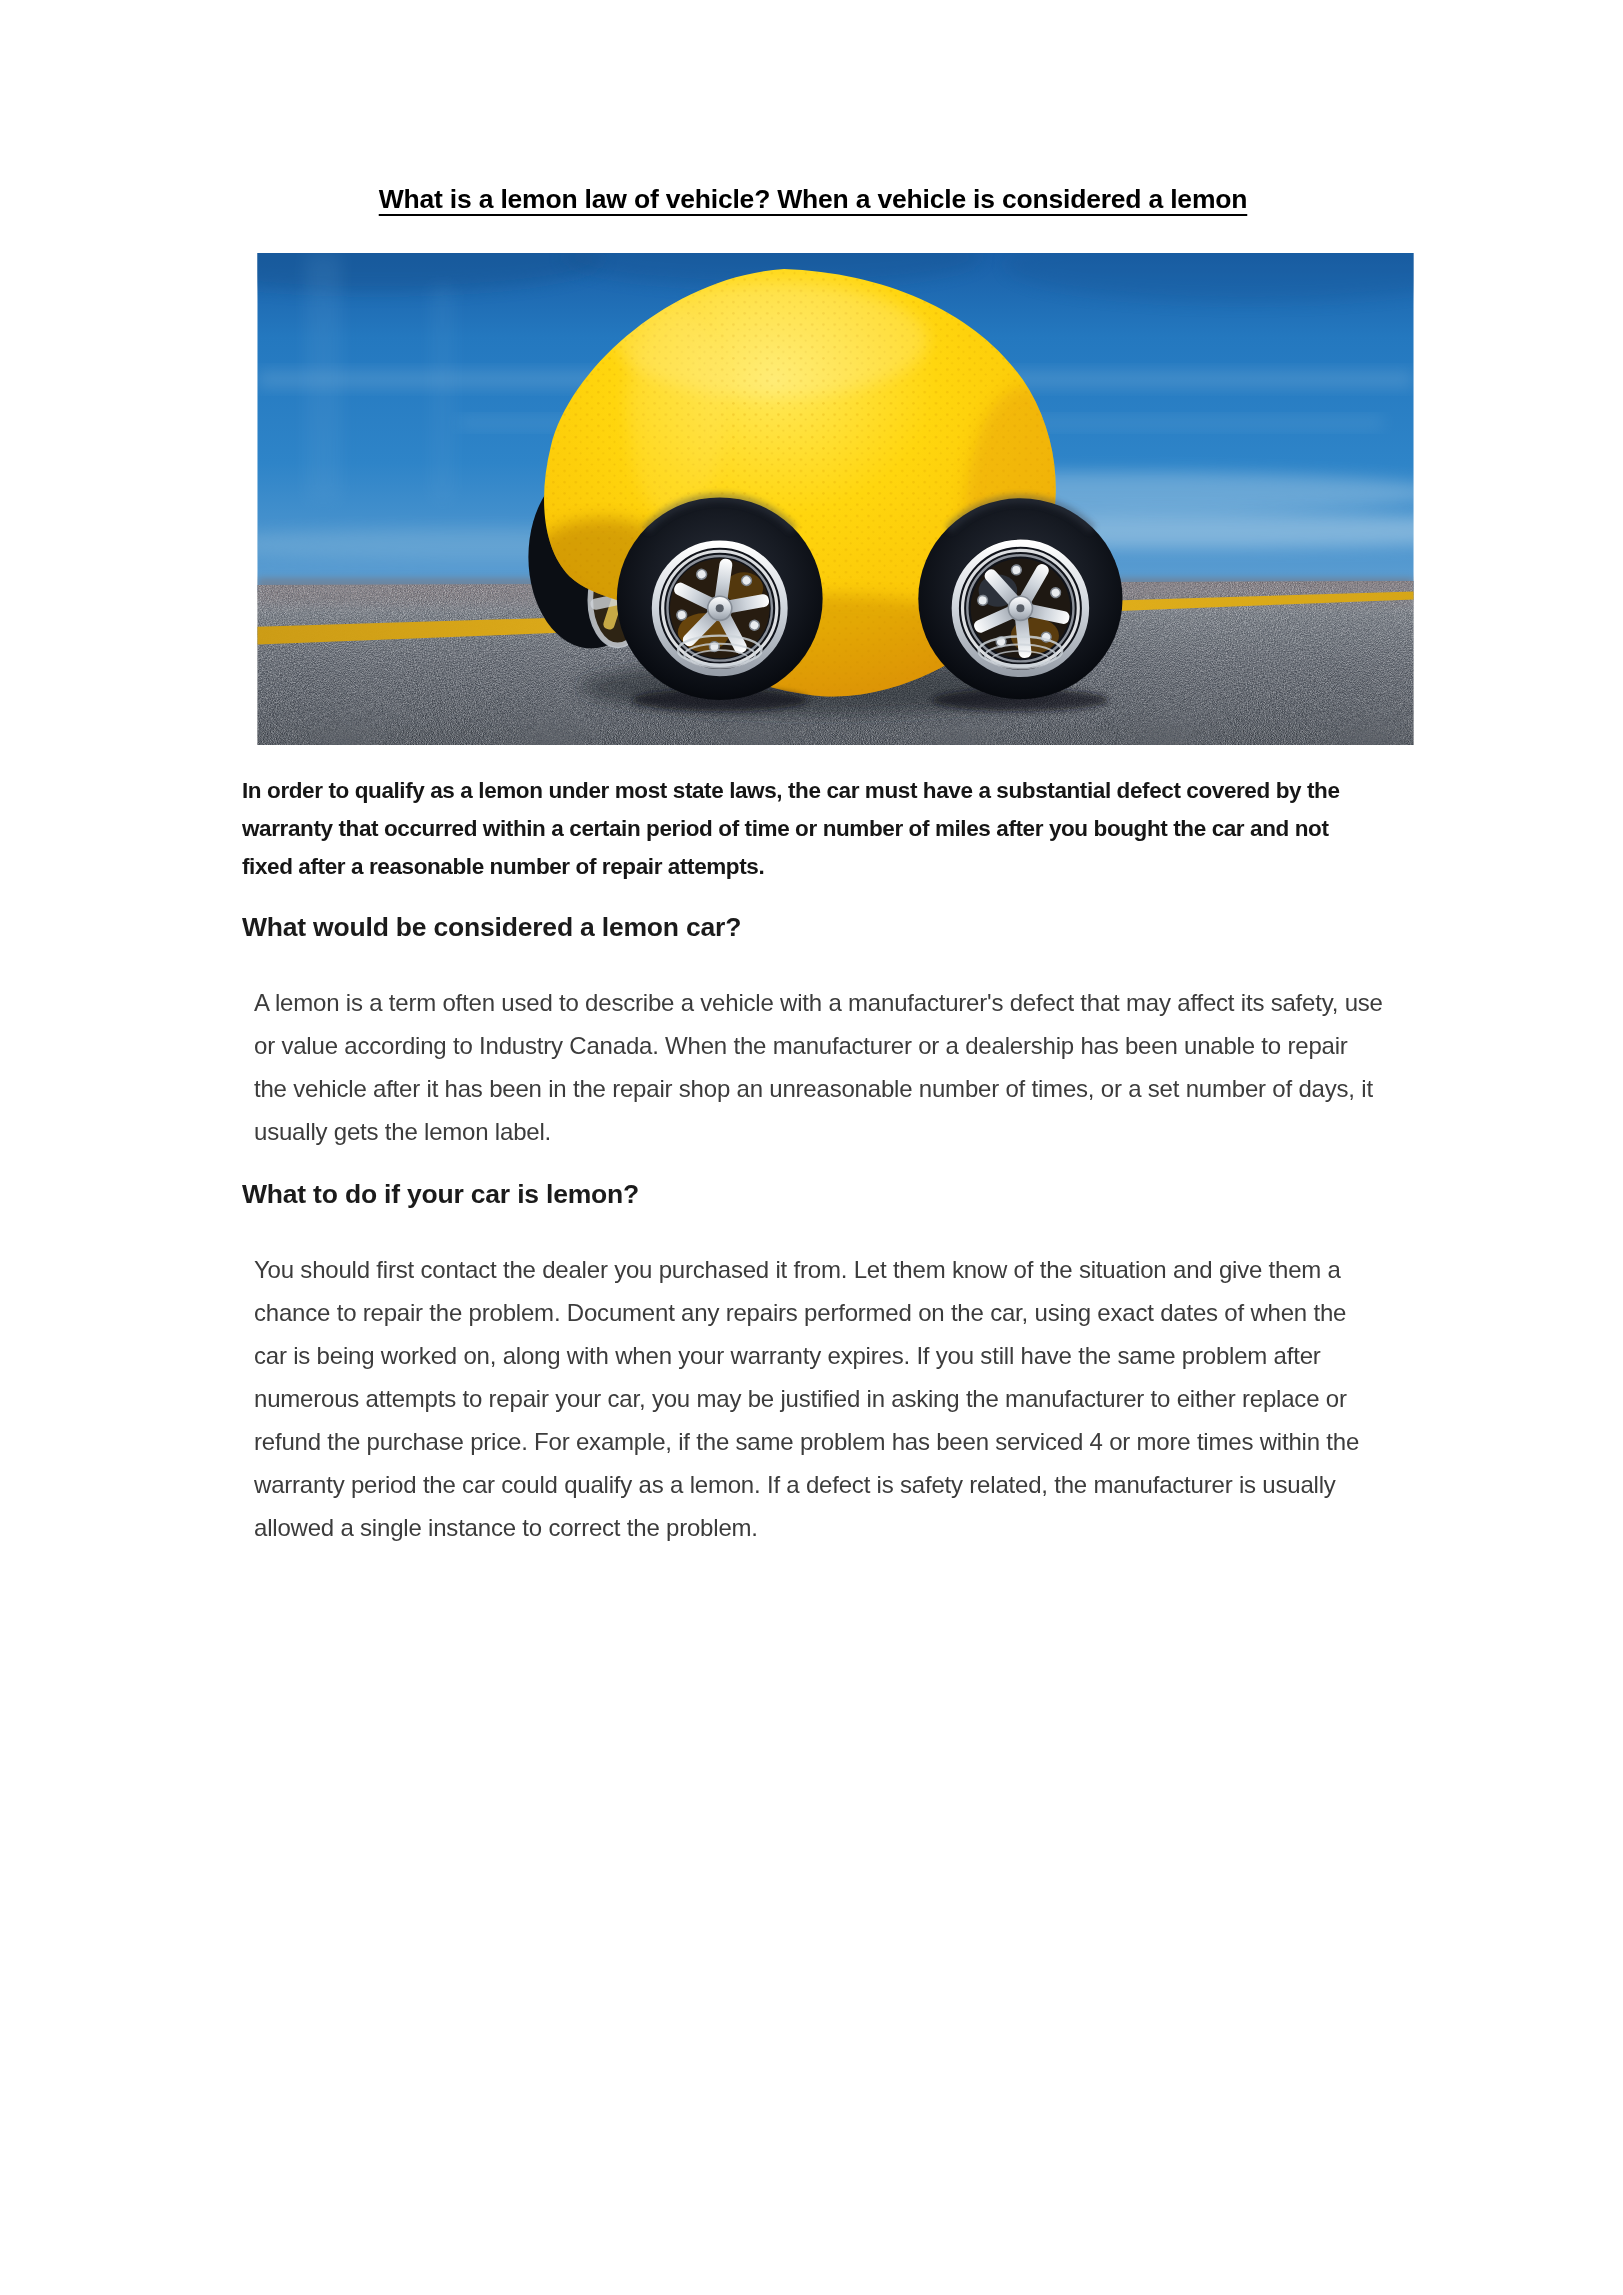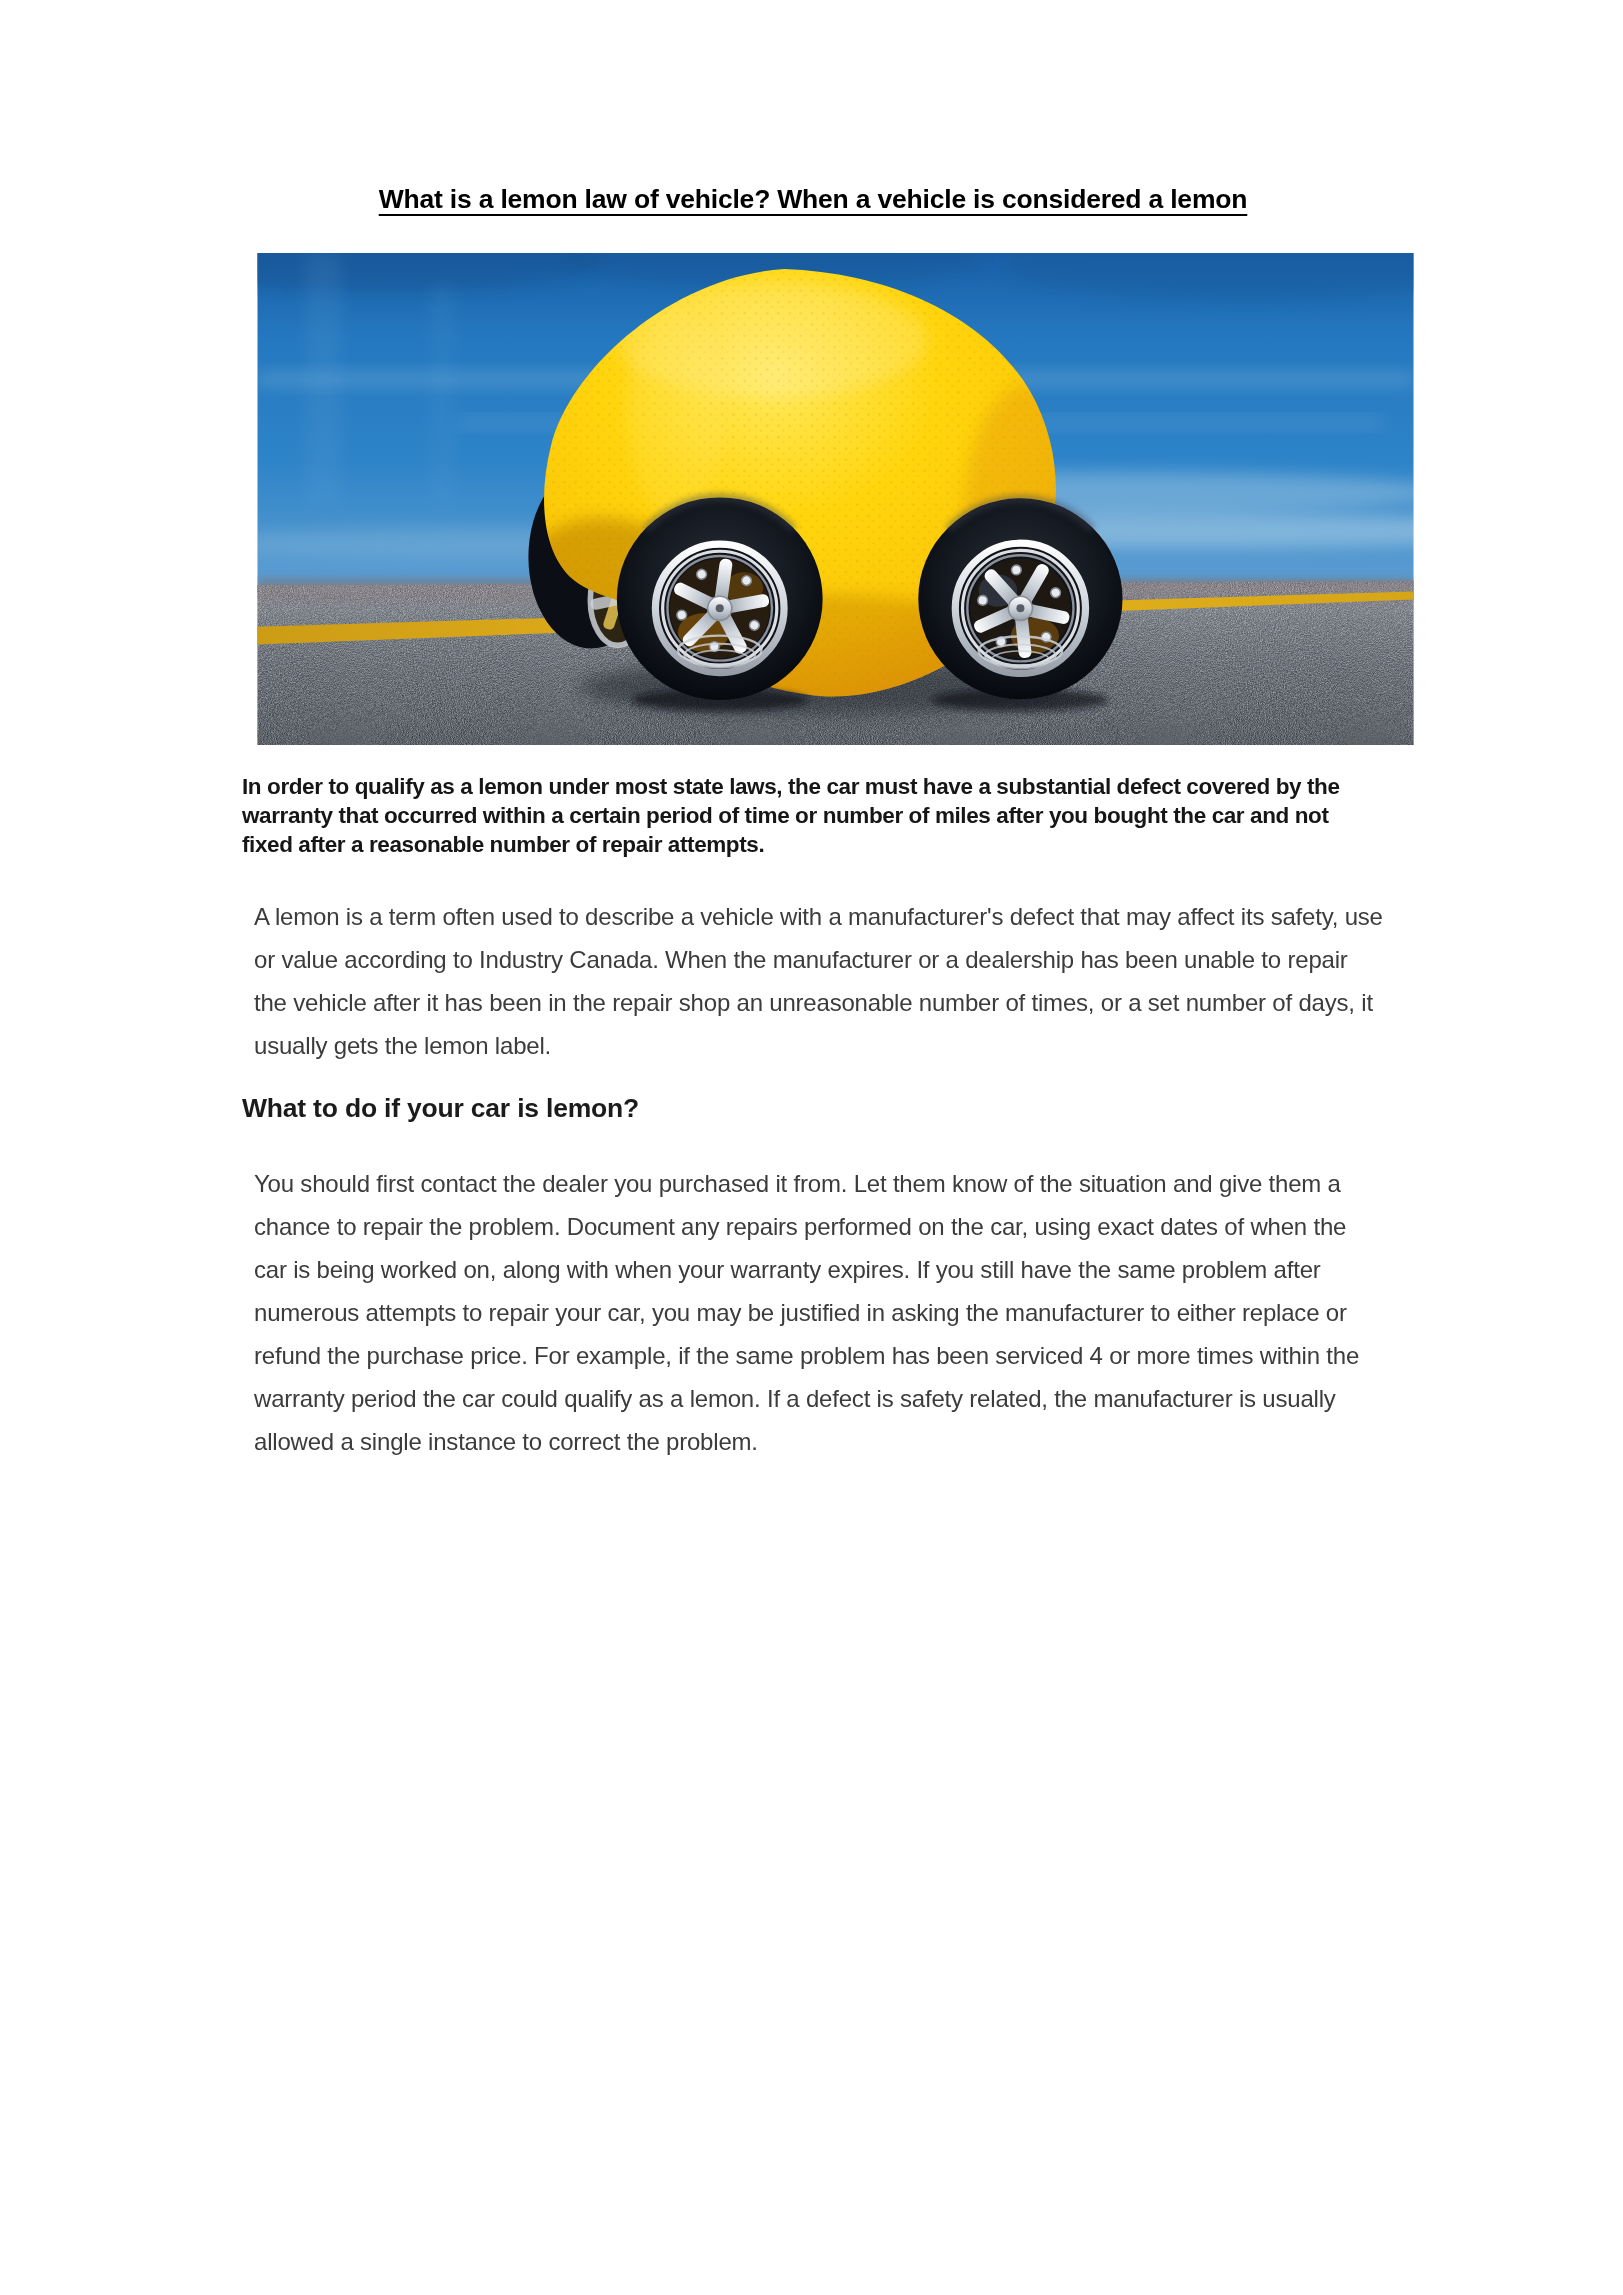--- a/index.html
+++ b/index.html
@@ -5,21 +5,21 @@
   html,body{margin:0;padding:0;background:#ffffff;}
   body{width:1623px;height:2295px;font-family:"Liberation Sans","DejaVu Sans",sans-serif;
        -webkit-font-smoothing:antialiased;}
   .page{position:relative;width:1623px;height:2295px;background:#ffffff;overflow:hidden;}
   .content{width:1142px;margin:0 0 0 242px;}
   .title{margin:181px 0 0 0;line-height:37px;font-size:26.5px;font-weight:700;color:#000;
          text-align:center;letter-spacing:-0.2px;}
   .title .u{text-decoration:underline;text-decoration-thickness:2.4px;text-underline-offset:6.4px;}
   .hero{margin:35px 0 0 15.3px;width:1157px;height:492px;display:block;}
   .hero svg{display:block;}
-  .intro{margin:26.5px 0 0 0;font-size:22.5px;font-weight:700;color:#161616;line-height:29px;
+  .intro{margin:26.5px 0 0 0;font-size:22.5px;font-weight:700;color:#161616;line-height:38px;
          letter-spacing:-0.4px;}
   .h{margin:24px 0 0 0;line-height:35px;font-size:26.5px;font-weight:700;color:#1b1b1b;
      letter-spacing:-0.2px;}
   .h2m{}
   .body{margin:36px 0 0 12px;font-size:24px;font-weight:400;color:#3c3c3c;line-height:43px;
         letter-spacing:-0.2px;}
   .body.p2{margin-top:32px;}
 </style>
 </head>
 <body>
@@ -233,20 +233,21 @@
             <ellipse cx="0" cy="53" rx="52" ry="18" fill="none" stroke="#cdd3d9" stroke-width="3" opacity="0.85"></ellipse>
             <ellipse cx="0" cy="59" rx="44" ry="14" fill="none" stroke="#cdd3d9" stroke-width="2.5" opacity="0.8"></ellipse>
             <ellipse cx="0" cy="64" rx="36" ry="11" fill="none" stroke="#cdd3d9" stroke-width="2" opacity="0.75"></ellipse>
           </g>
         </g>
       </svg>
     </figure>
 
     <p class="intro">In order to qualify as a lemon under most state laws, the car must have a substantial defect covered by the warranty that occurred within a certain period of time or number of miles after you bought the car and not fixed after a reasonable number of repair attempts.</p>
 
+    <h2 class="h">What would be considered a lemon car?</h2>
     <p class="body">A lemon is a term often used to describe a vehicle with a manufacturer's defect that may affect its safety, use or value according to Industry Canada. When the manufacturer or a dealership has been unable to repair the vehicle after it has been in the repair shop an unreasonable number of times, or a set number of days, it usually gets the lemon label.</p>
 
     <h2 class="h h2m">What to do if your car is lemon?</h2>
     <p class="body">You should first contact the dealer you purchased it from. Let them know of the situation and give them a chance to repair the problem. Document any repairs performed on the car, using exact dates of when the car is being worked on, along with when your warranty expires. If you still have the same problem after numerous attempts to repair your car, you may be justified in asking the manufacturer to either replace or refund the purchase price. For example, if the same problem has been serviced 4 or more times within the warranty period the car could qualify as a lemon. If a defect is safety related, the manufacturer is usually allowed a single instance to correct the problem.</p>
 
   </div>
 </div>
 
 
 </body></html>

